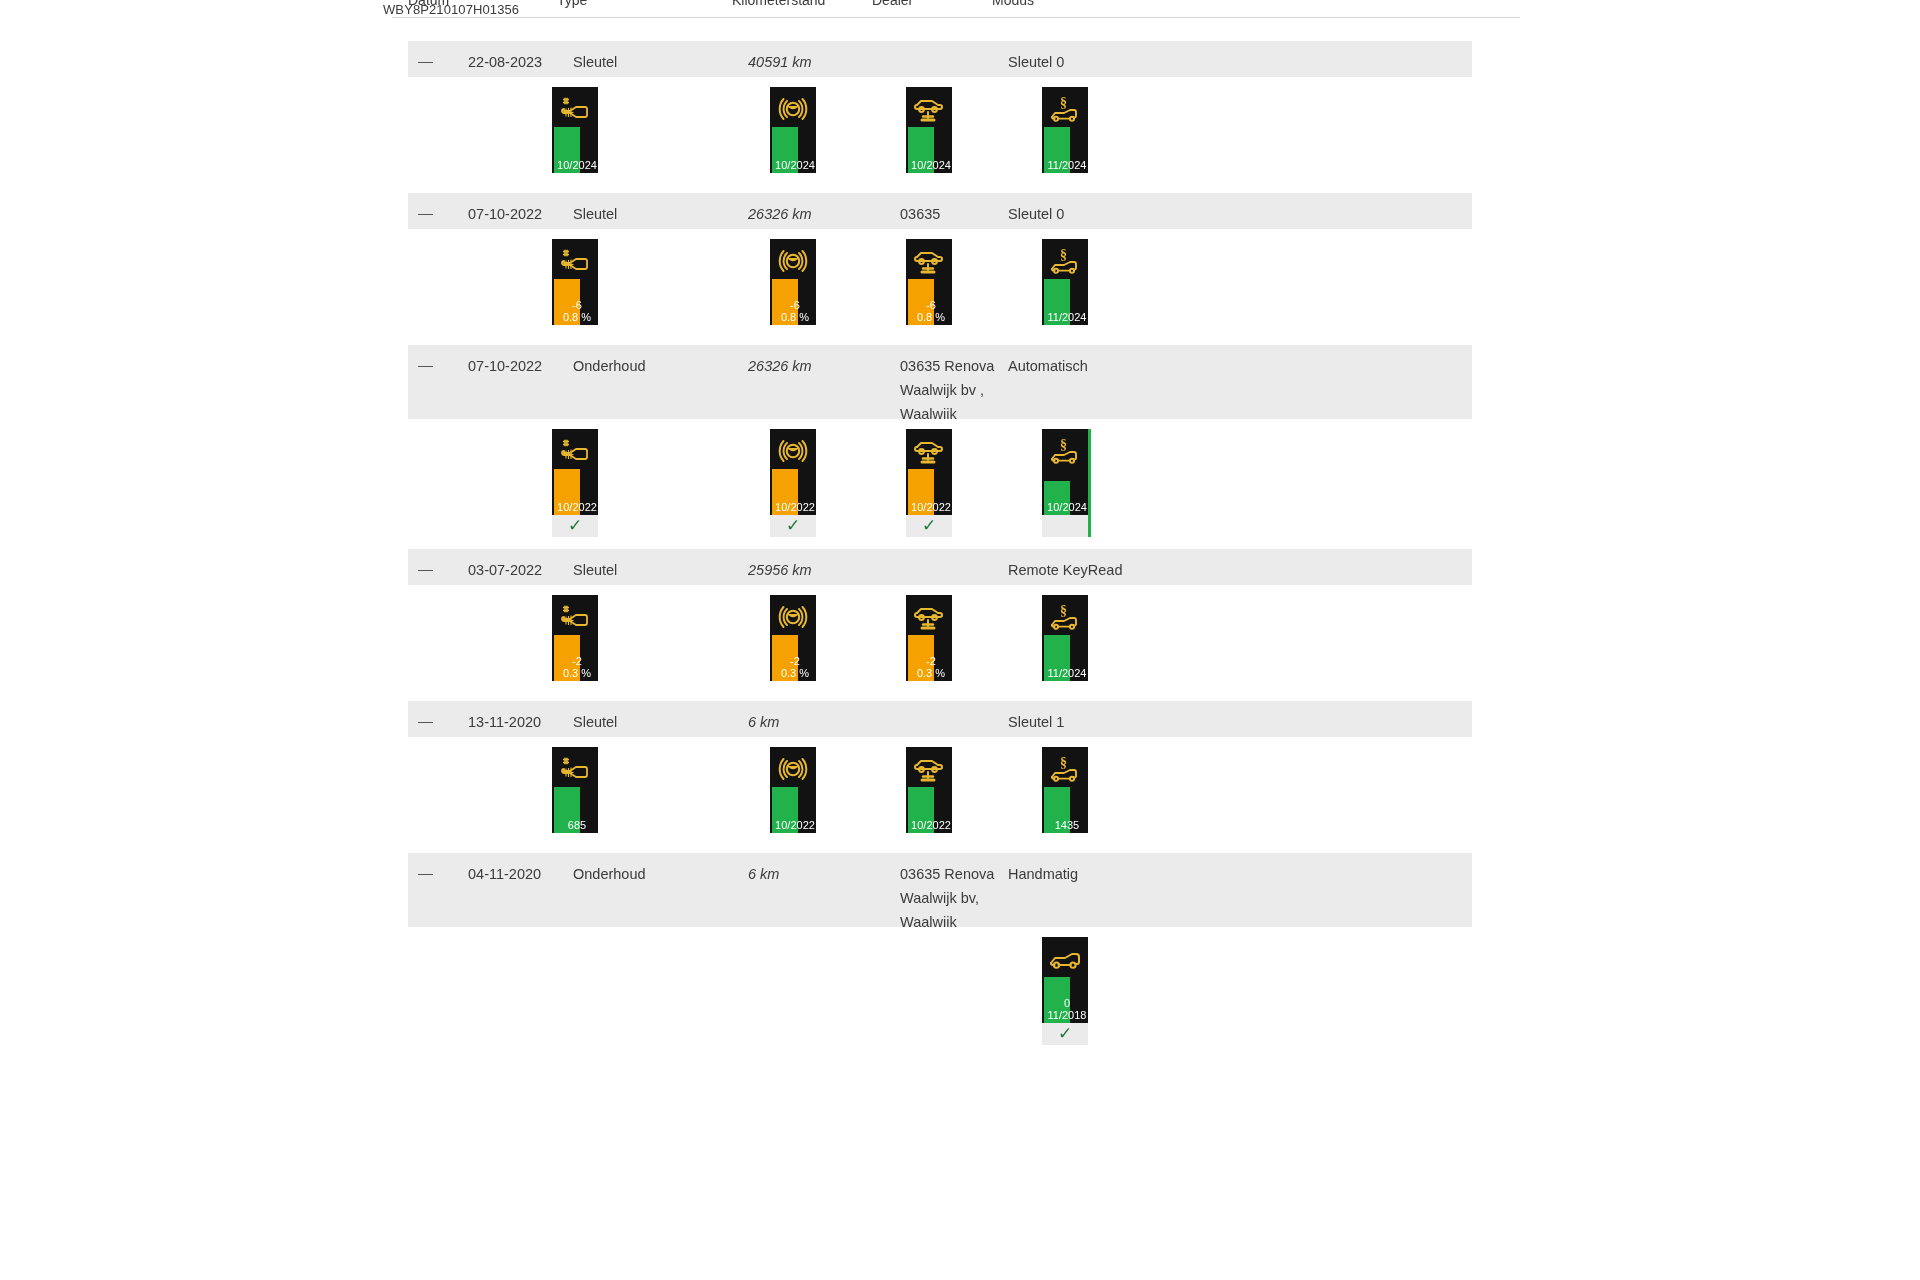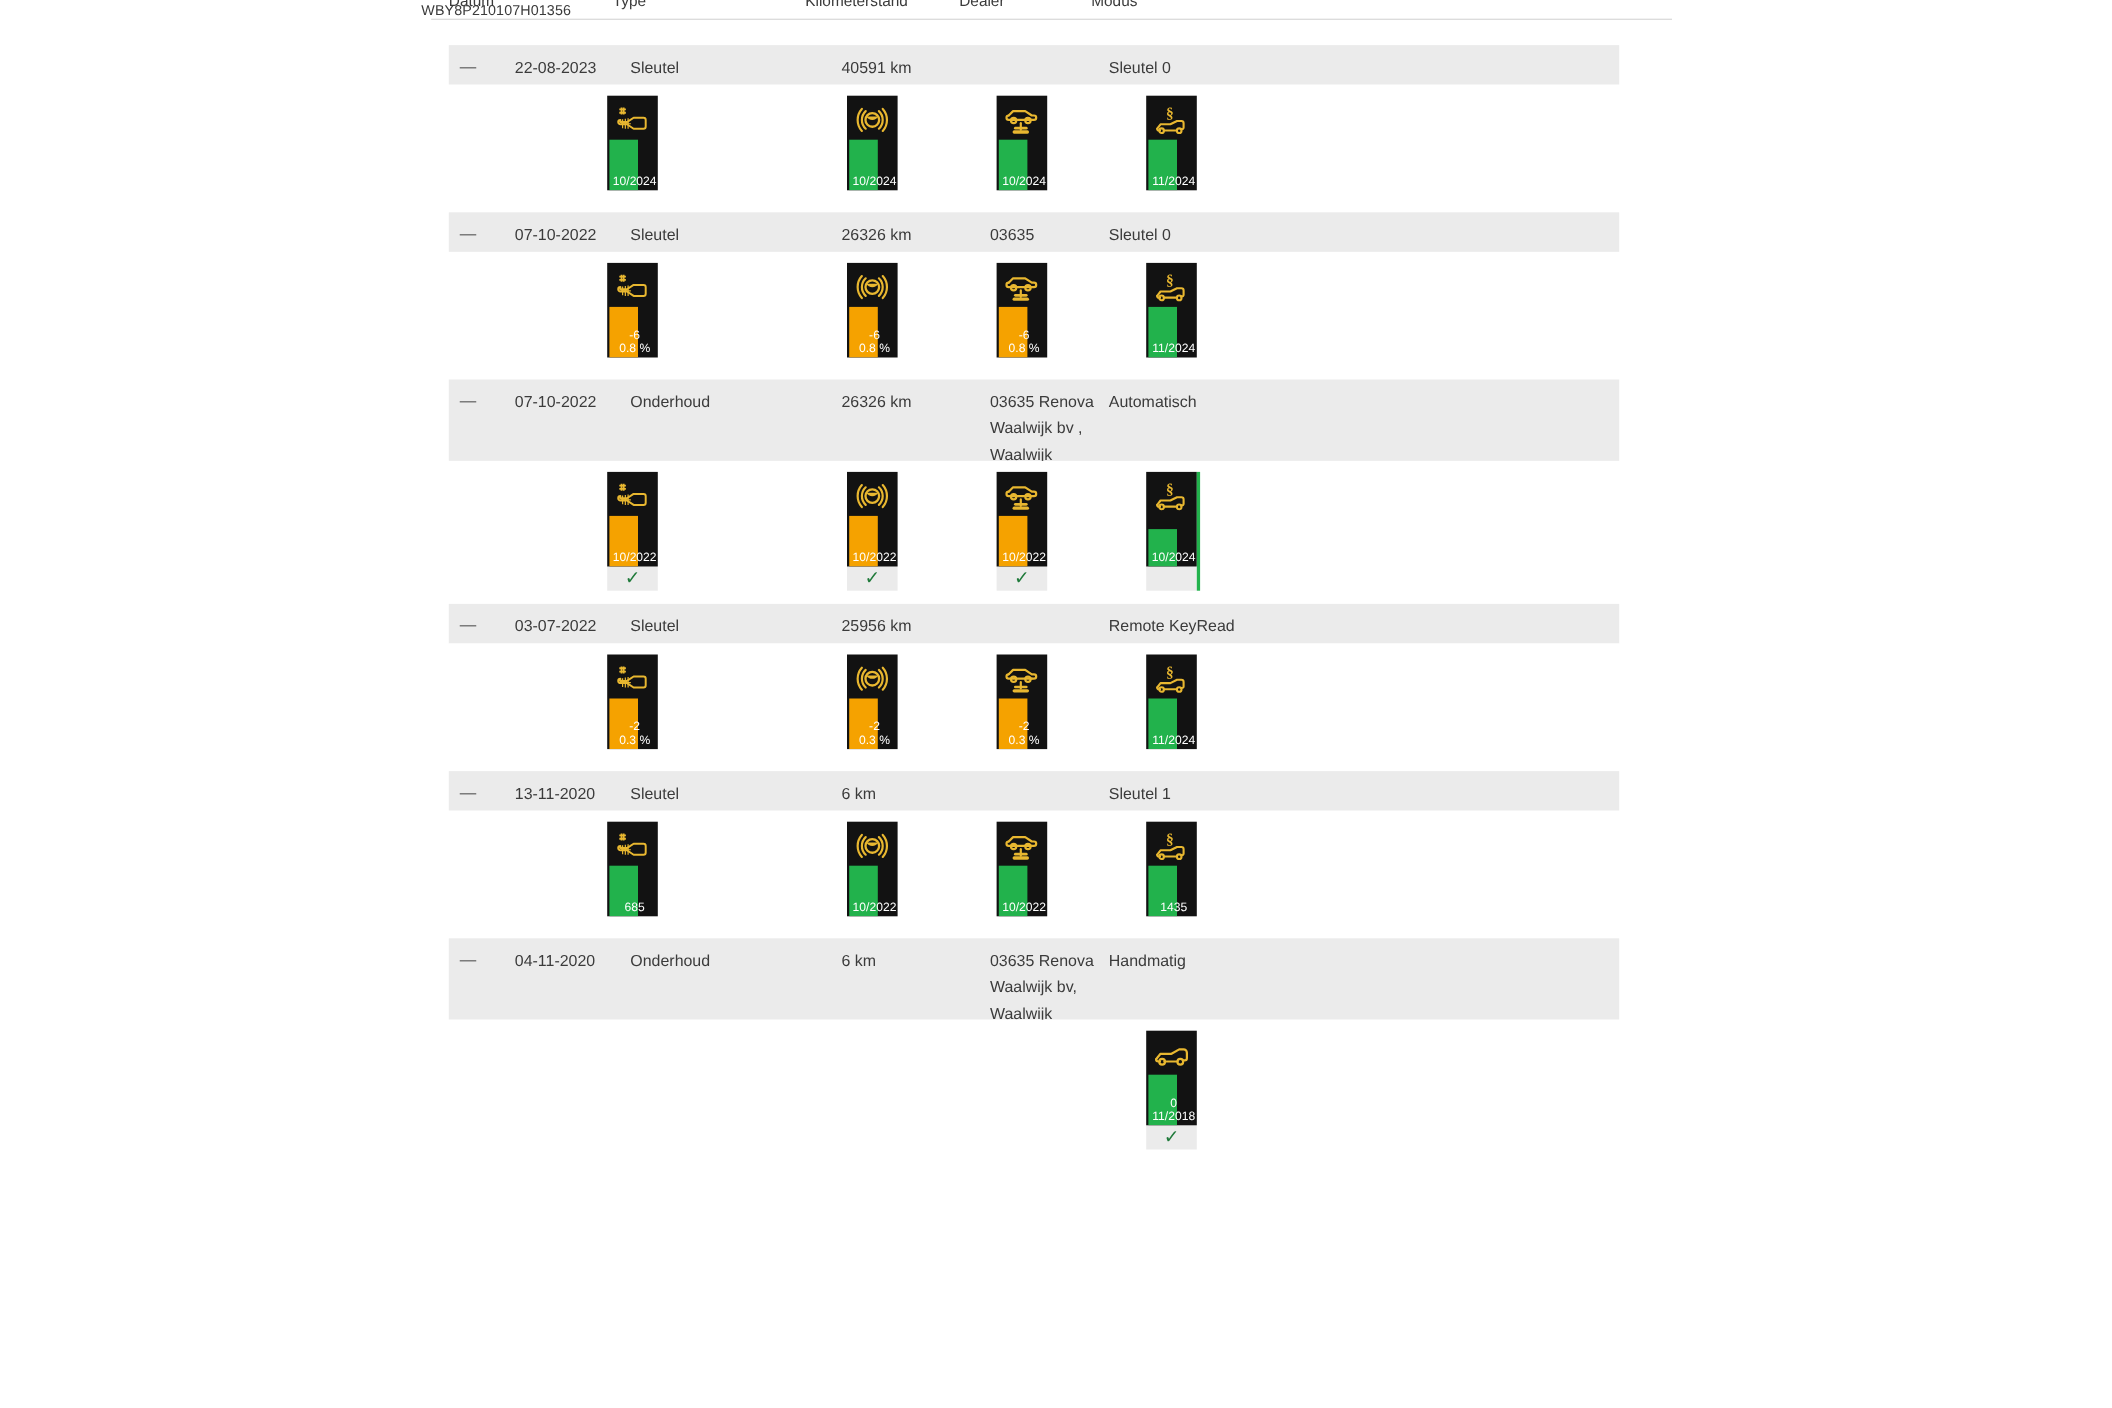--- a/index.html
+++ b/index.html
@@ -70,21 +70,21 @@
 
   .cell {
     position: absolute;
     top: 9px;
     white-space: pre-line;
     line-height: 24px;
   }
   .c-toggle { left: 10px; top: 8px; color: #555; font-size: 15px; }
   .c-date   { left: 60px; }
   .c-type   { left: 165px; }
-  .c-km     { left: 357px; }
+  .c-km     { left: 340px; font-style: italic; }
   .c-dealer { left: 492px; }
   .c-mode   { left: 600px; }
 
   
   .icon-band {
     position: relative;
     background: #ffffff;
     height: 116px;
   }
   .icon-band.with-check { height: 130px; }

